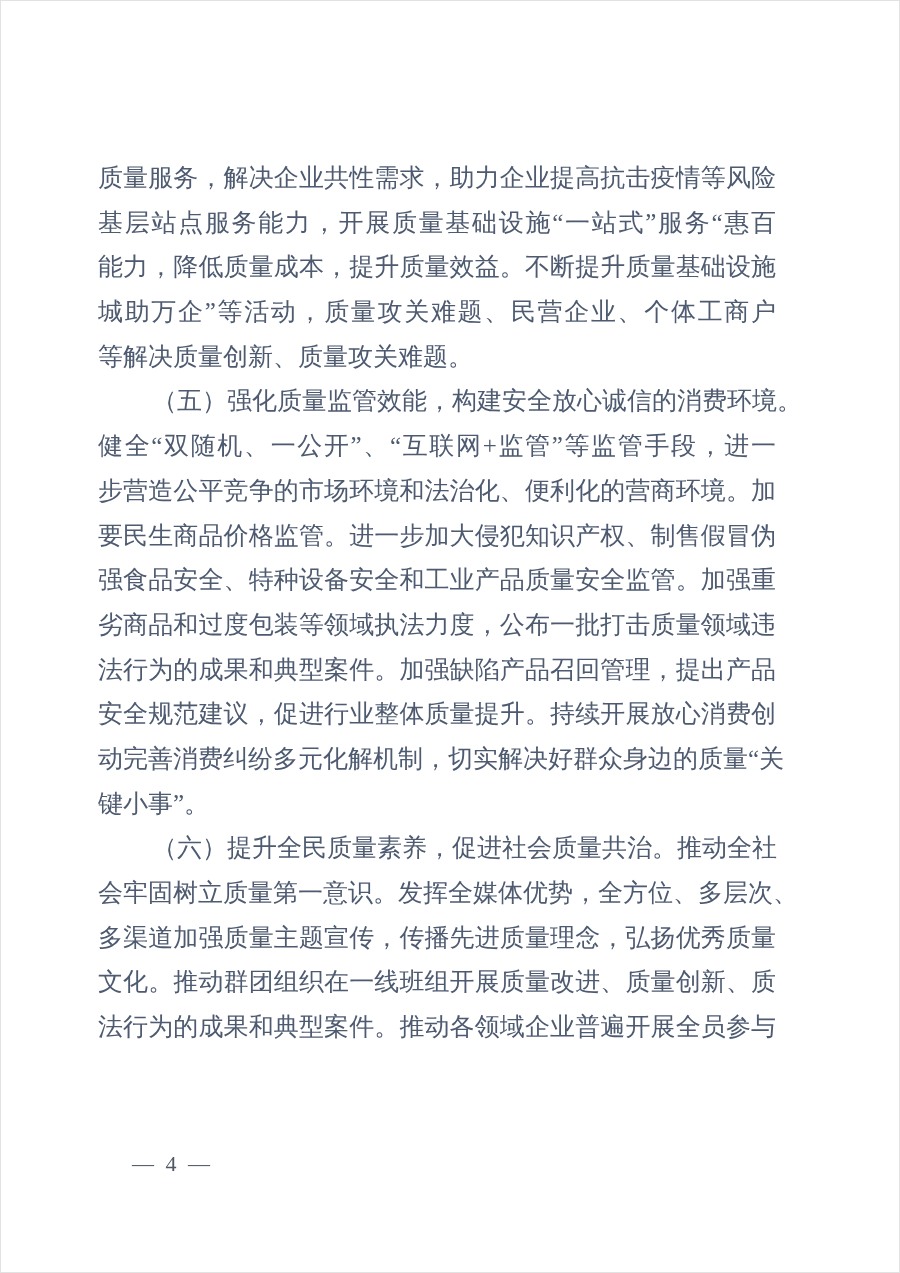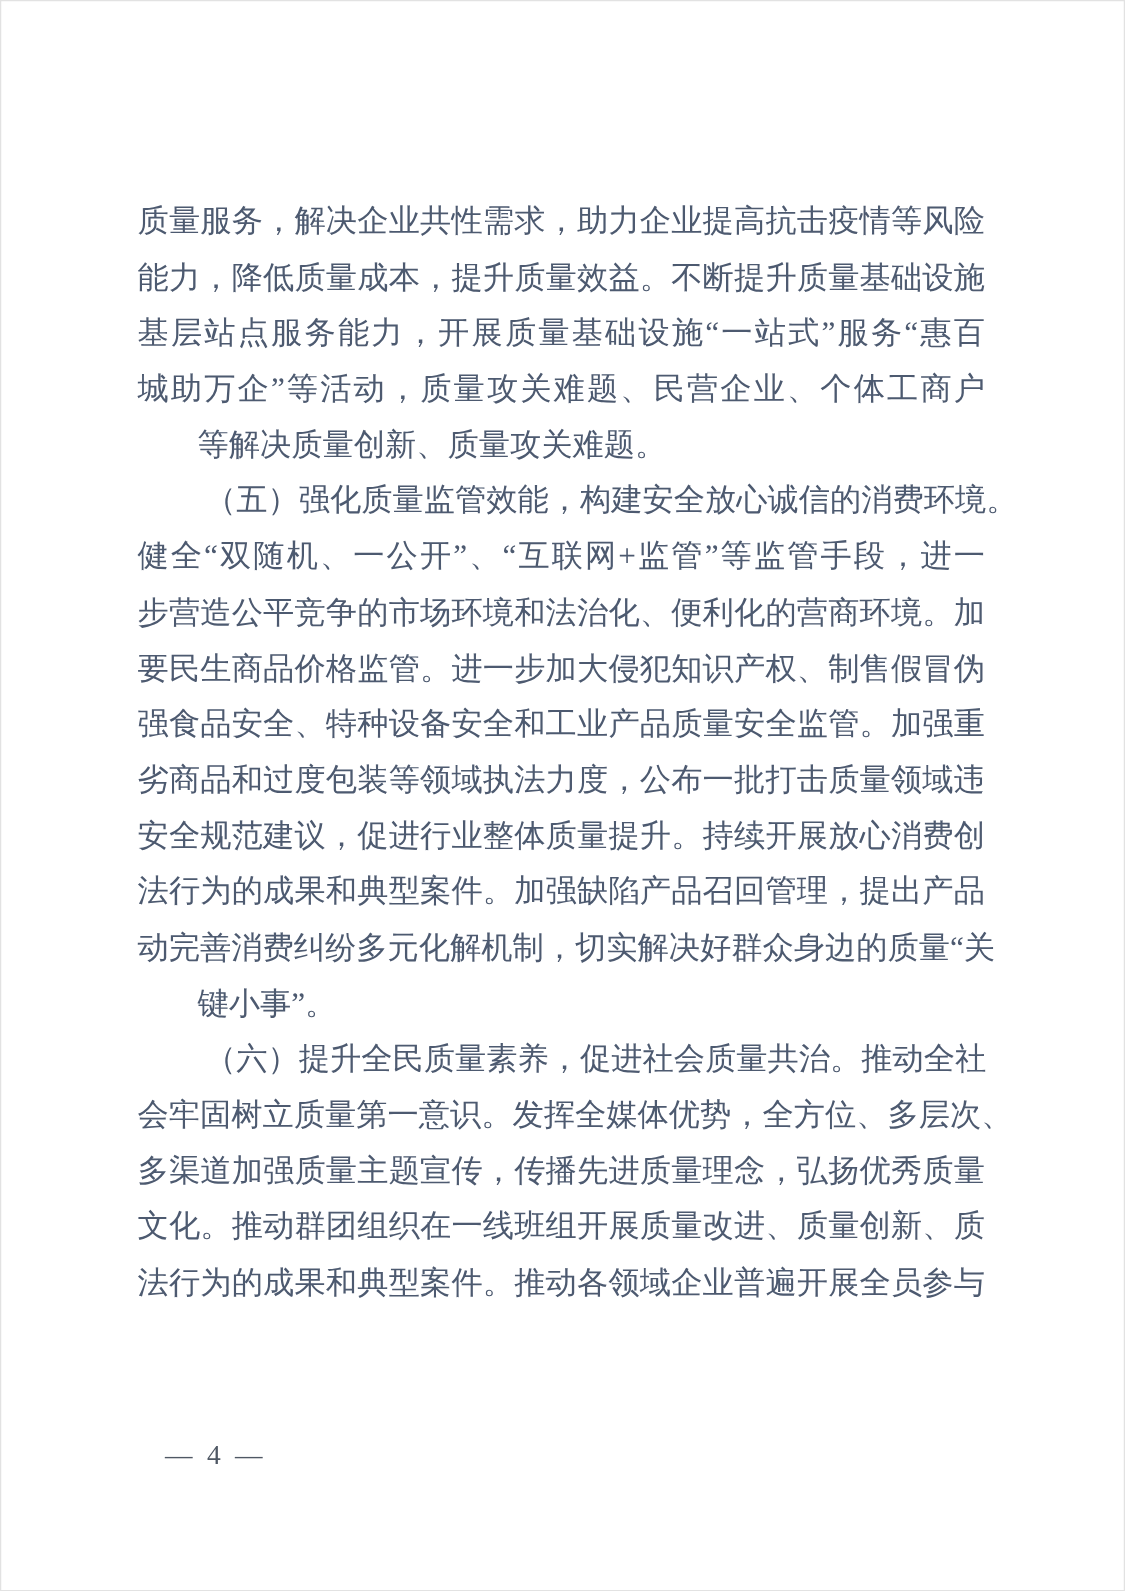--- a/index.html
+++ b/index.html
@@ -7,21 +7,21 @@
     width: 900px;
     height: 1273px;
     background: #ffffff;
     position: relative;
     font-family: "Liberation Serif", "DejaVu Serif", serif;
     box-shadow: inset 0 0 0 1px #e2e2e2;
     overflow: hidden;
   }
   .text-block {
     position: absolute;
-    left: 110px;
+    left: 98px;
     top: 156px;
     width: 678px;
   }
   .line {
     font-size: 25px;
     height: 44.7px;
     line-height: 44.7px;
     color: #4d5a70;
     text-align: justify;
     text-align-last: justify;
@@ -29,50 +29,49 @@
     white-space: nowrap;
     overflow: visible;
   }
   .line.indent {
     text-indent: 54px;
     font-family: Liberation Serif, serif;
   }
   .line.para-end {
     text-align-last: left;
     white-space: normal;
-    margin-left: 48px;
   }
   .footer {
     position: absolute;
     left: 132px;
     top: 1150px;
     font-size: 22px;
     line-height: 28px;
     color: #4f5864;
     letter-spacing: 3px;
   }
 </style>
 </head>
 <body>
 
 <div class="page">
   <div class="text-block">
       <div class="line">质量服务，解决企业共性需求，助力企业提高抗击疫情等风险</div>
+      <div class="line">基层站点服务能力，开展质量基础设施“一站式”服务“惠百</div>
       <div class="line">能力，降低质量成本，提升质量效益。不断提升质量基础设施</div>
-      <div class="line">基层站点服务能力，开展质量基础设施“一站式”服务“惠百</div>
       <div class="line">城助万企”等活动，质量攻关难题、民营企业、个体工商户</div>
       <div class="line para-end">等解决质量创新、质量攻关难题。</div>
       <div class="line indent">（五）强化质量监管效能，构建安全放心诚信的消费环境。</div>
       <div class="line">健全“双随机、一公开”、“互联网+监管”等监管手段，进一</div>
       <div class="line">步营造公平竞争的市场环境和法治化、便利化的营商环境。加</div>
       <div class="line">要民生商品价格监管。进一步加大侵犯知识产权、制售假冒伪</div>
       <div class="line">强食品安全、特种设备安全和工业产品质量安全监管。加强重</div>
       <div class="line">劣商品和过度包装等领域执法力度，公布一批打击质量领域违</div>
+      <div class="line">法行为的成果和典型案件。加强缺陷产品召回管理，提出产品</div>
       <div class="line">安全规范建议，促进行业整体质量提升。持续开展放心消费创</div>
-      <div class="line">法行为的成果和典型案件。加强缺陷产品召回管理，提出产品</div>
       <div class="line">动完善消费纠纷多元化解机制，切实解决好群众身边的质量“关</div>
       <div class="line para-end">键小事”。</div>
       <div class="line indent">（六）提升全民质量素养，促进社会质量共治。推动全社</div>
       <div class="line">会牢固树立质量第一意识。发挥全媒体优势，全方位、多层次、</div>
       <div class="line">多渠道加强质量主题宣传，传播先进质量理念，弘扬优秀质量</div>
       <div class="line">文化。推动群团组织在一线班组开展质量改进、质量创新、质</div>
       <div class="line">法行为的成果和典型案件。推动各领域企业普遍开展全员参与</div>
     </div>
   <div class="footer">— 4 —</div>
 </div>

